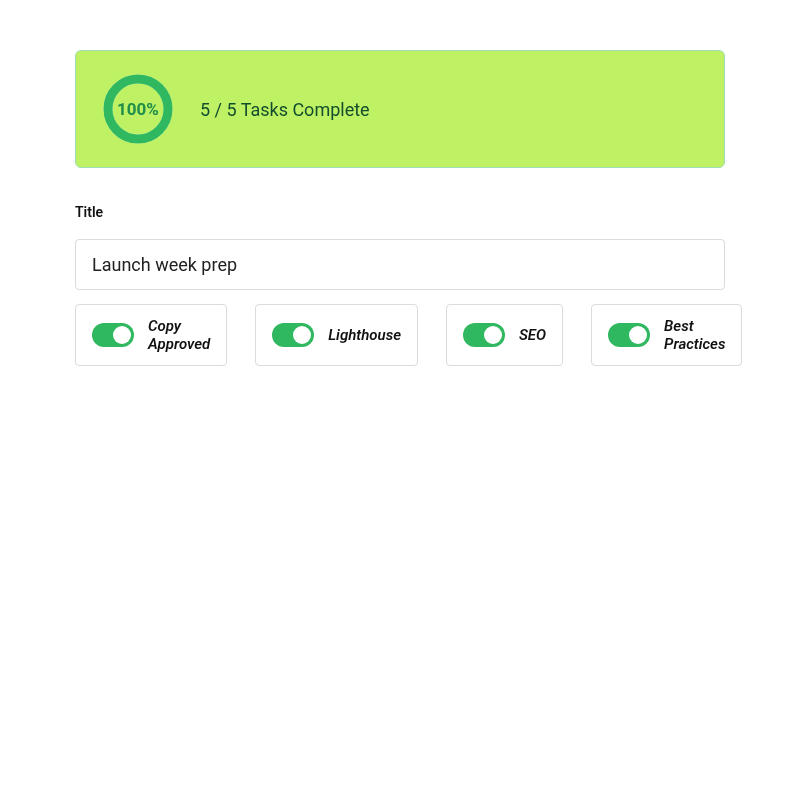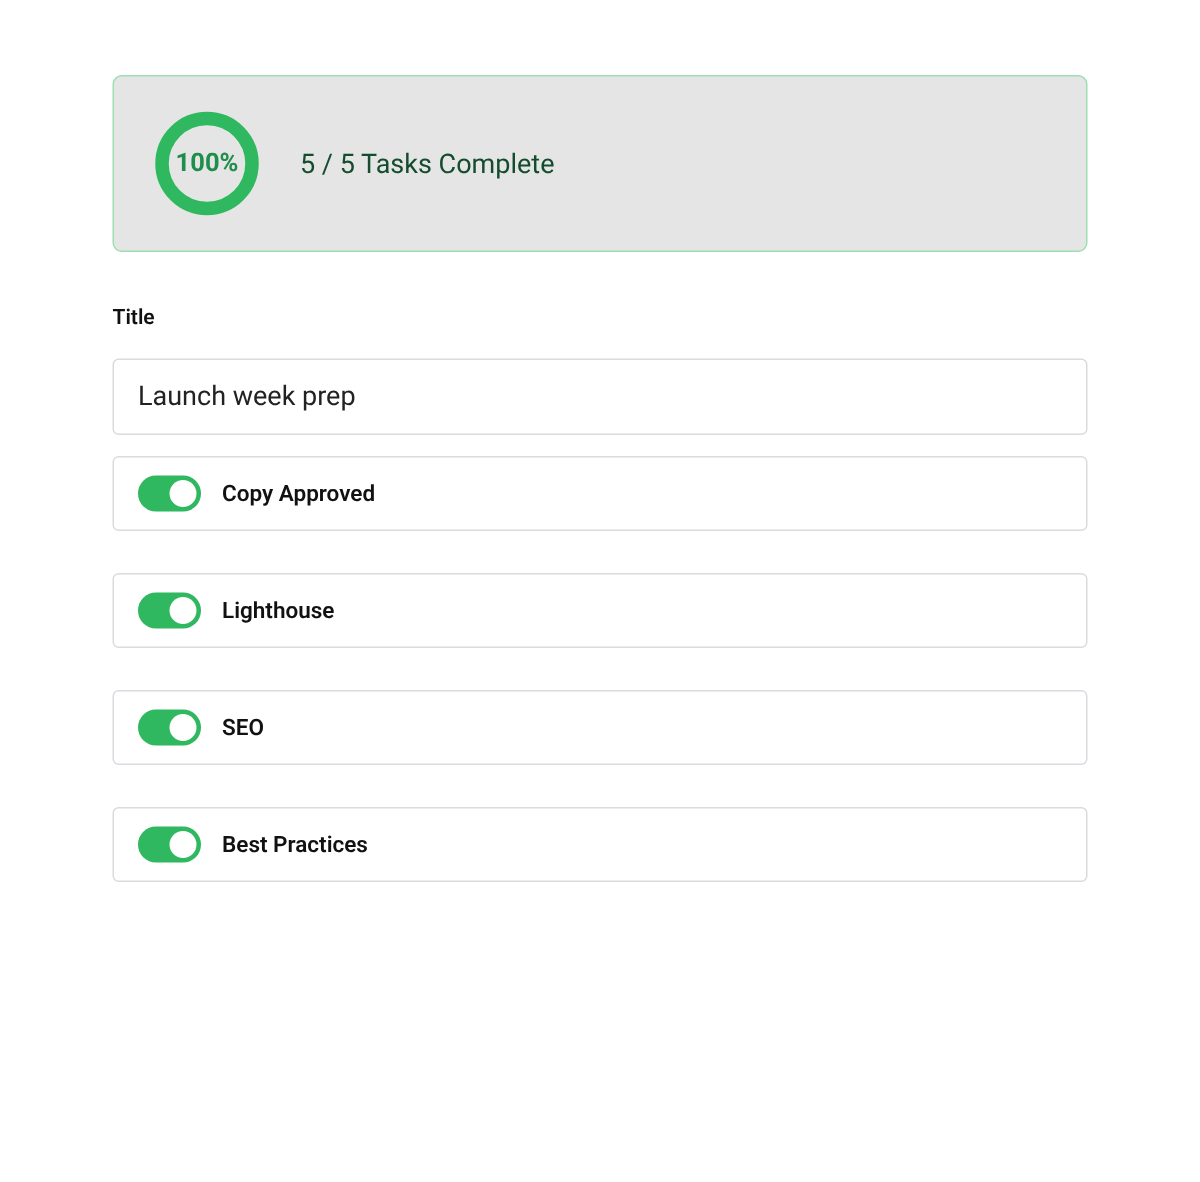--- a/index.html
+++ b/index.html
@@ -8,21 +8,21 @@
       padding: 0;
     }
     body {
       font-family: -apple-system, BlinkMacSystemFont, "Segoe UI", Roboto, Helvetica, Arial, sans-serif;
       background: #ffffff;
       width: 800px;
       height: 788px;
       padding: 50px 75px;
     }
     .progress-card {
-      background: #e5e5e5;
+      background: #bef264;
       border: 1px solid #9ddfb2;
       border-radius: 6px;
       padding: 22px 26px;
       display: flex;
       align-items: center;
       gap: 26px;
       margin-bottom: 36px;
     }
     .progress-ring {
       position: relative;
@@ -61,22 +61,23 @@
       font-size: 18px;
       color: #222;
       border: 1px solid #d8dbdf;
       border-radius: 4px;
       outline: none;
       font-family: inherit;
       margin-bottom: 14px;
     }
     .task-list {
       display: flex;
-      flex-direction: column;
+      flex-direction: row;
       gap: 28px;
+      font-style: italic;
     }
     .task-item {
       border: 1px solid #d8dbdf;
       border-radius: 4px;
       padding: 12px 16px;
       display: flex;
       align-items: center;
       gap: 14px;
     }
     .toggle {

